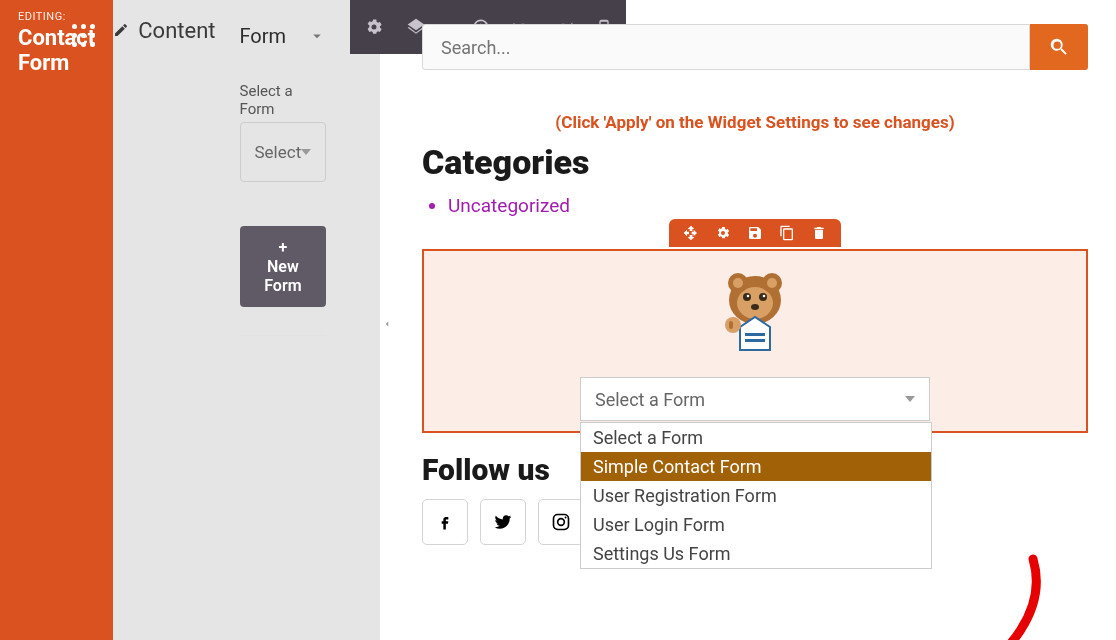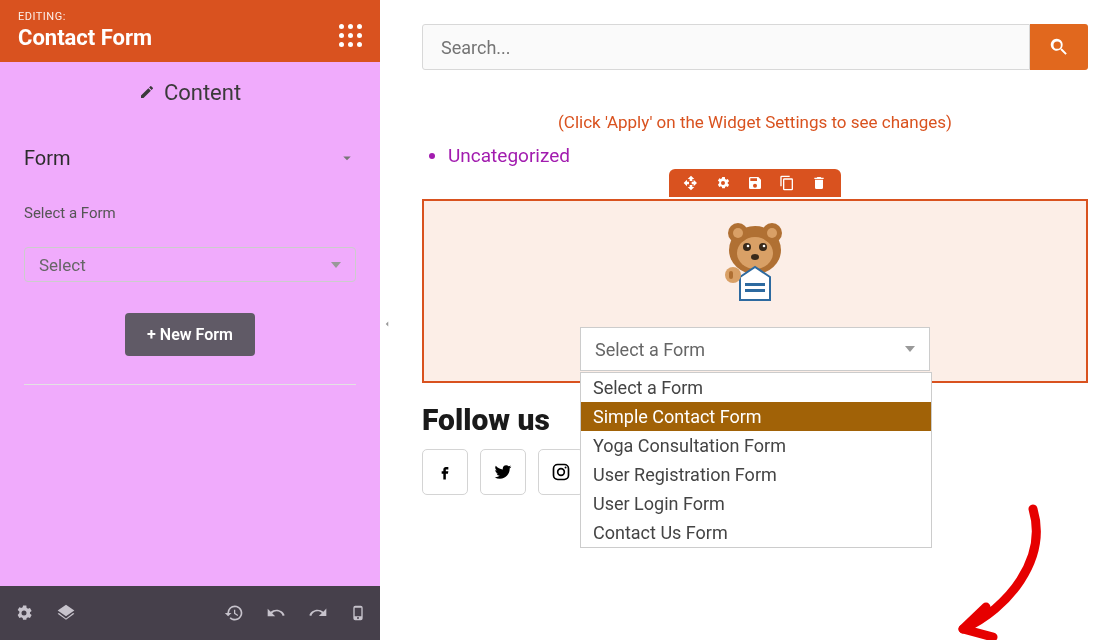--- a/index.html
+++ b/index.html
@@ -1,40 +1,40 @@
 <!DOCTYPE html>
 <html><head>
 <meta charset="utf-8">
 <style>
 *{box-sizing:border-box;margin:0;padding:0;font-family:-apple-system,BlinkMacSystemFont,"Segoe UI",Roboto,sans-serif}
 body{width:1116px;height:640px;overflow:hidden;position:relative;background:#fff}
-.sidebar{position:absolute;left:0;top:0;width:380px;height:640px;background:#f0abfc;display:flex;flex-direction:column}
+.sidebar{position:absolute;left:0;top:0;width:380px;height:640px;background:#e5e5e5;display:flex;}
 .header{background:#d9521f;color:#fff;padding:10px 18px 12px;position:relative}
 .ed-label{font-size:11px;letter-spacing:.5px;opacity:.9}
 .ed-title{font-size:22px;font-weight:700;margin-top:2px}
 .dots{position:absolute;right:18px;top:24px;display:grid;grid-template-columns:repeat(3,5px);gap:4px;cursor:pointer}
 .dots span{width:5px;height:5px;background:#fff;border-radius:50%}
 .tabs{display:flex;height:60px}
 .tab{flex:1;display:flex;align-items:center;justify-content:center;gap:9px;font-size:22px;color:#3a3a3a;cursor:pointer}
 .tab.adv{background:#d5d4d7;color:#6a6a6a}
 .panel{padding:24px 24px 0;flex:1}
 .sec-head{display:flex;justify-content:space-between;align-items:center;font-size:20px;font-weight:400;color:#2c2c2c;cursor:pointer;padding-bottom:10px}
 .field-label{margin-top:24px;font-size:15px;color:#555}
-.select-box{margin-top:25px;height:35px;border:1px solid #ccc;border-radius:4px;display:flex;align-items:center;justify-content:space-between;padding:0 14px;font-size:17px;color:#666;cursor:pointer}
-.new-form-btn{display:block;margin:31px auto 0;background:#605a66;color:#fff;border:none;padding:12px 22px;border-radius:4px;font-size:16px;font-weight:600;cursor:pointer}
+.select-box{margin-top:4px;height:60px;border:1px solid #ccc;border-radius:4px;display:flex;align-items:center;justify-content:space-between;padding:0 14px;font-size:17px;color:#666;cursor:pointer}
+.new-form-btn{display:block;margin:44px auto 0;background:#605a66;color:#fff;border:none;padding:12px 22px;border-radius:4px;font-size:16px;font-weight:600;cursor:pointer}
 .divider{margin-top:28px;border:none;border-top:1px solid #e2e2e2}
 .footer{height:54px;background:#46404b;display:flex;align-items:center;padding:0 14px;gap:22px}
 .footer .gap{flex:1}
 .footer svg{fill:#c7c3cc;cursor:pointer}
 .collapse-handle{position:absolute;left:380px;top:310px;width:14px;height:28px;display:flex;align-items:center;justify-content:center;color:#999;font-size:12px;cursor:pointer}
 .preview{position:absolute;left:394px;top:0;right:0;bottom:0;padding:24px 28px 0 28px}
 .search-wrap{display:flex;gap:0}
 .search-input{flex:1;height:46px;border:1px solid #d8d8d8;border-radius:3px 0 0 3px;padding:0 18px;font-size:18px;color:#888;background:#fafafa}
 .search-btn{width:58px;height:46px;background:#e1681e;border:none;border-radius:0 3px 3px 0;display:flex;align-items:center;justify-content:center;cursor:pointer}
-.hint{text-align:center;color:#d9521f;font-weight:400;font-size:17px;margin-top:42px}
+.hint{text-align:center;color:#d9521f;font-weight:700;font-size:17px;margin-top:42px}
 .cat-h{font-size:34px;font-weight:900;margin-top:10px;color:#1a1a1a}
 .cat-list{margin-top:12px;padding-left:26px;font-size:19px;color:#a21caf}
 .widget-wrap{position:relative;margin-top:32px}
 .toolbar{position:absolute;top:-30px;left:50%;transform:translateX(-50%);background:#d9521f;border-radius:6px 6px 0 0;padding:6px 14px;display:flex;gap:16px;z-index:2}
 .toolbar svg{fill:#fff;cursor:pointer}
 .widget{border:2px solid #d9521f;background:#fceee7;height:184px;position:relative;display:flex;justify-content:center;padding-top:14px}
 .mascot{position:relative;width:100px;height:90px}
 .form-select{position:absolute;bottom:10px;left:50%;transform:translateX(-50%);width:350px;height:44px;background:#fff;border:1px solid #ccc;display:flex;align-items:center;justify-content:space-between;padding:0 14px;font-size:18px;color:#666;cursor:pointer;z-index:5}
 .dropdown{position:absolute;top:44px;left:-1px;width:352px;background:#fff;border:1px solid #ccc;z-index:10}
 .dropdown div{padding:4px 12px;font-size:18px;color:#444;cursor:pointer}
@@ -119,20 +119,21 @@
 <div class="preview">
   <div class="search-wrap">
     <input class="search-input" placeholder="Search..." style="">
     <button class="search-btn">
       <svg width="22" height="22" viewBox="0 0 24 24">
           <path fill="#fff" d="M15.5 14h-.79l-.28-.27a6.5 6.5 0 1 0-.7.7l.27.28v.79l5 4.99L20.49 19l-4.99-5zM10 14a4 4 0 1 1 0-8 4 4 0 0 1 0 8z"></path>
         </svg>
     </button>
   </div>
   <div class="hint">(Click 'Apply' on the Widget Settings to see changes)</div>
+  <h2 class="cat-h">Categories</h2>
   <ul class="cat-list">
     <li>Uncategorized</li>
   </ul>
 
   <div class="widget-wrap">
     <div class="toolbar">
       <svg width="16" height="16" viewBox="0 0 24 24">
           <path d="M10 9h4V6h3l-5-5-5 5h3v3zM9 10H6V7l-5 5 5 5v-3h3v-4zm12 2-5-5v3h-3v4h3v3l5-5zm-7 3h-4v3H7l5 5 5-5h-3v-3z"></path>
         </svg>
       <svg width="16" height="16" viewBox="0 0 24 24">
@@ -166,24 +167,23 @@
         <rect x="40" y="74" width="20" height="3" fill="#2d6aa0"></rect>
         <circle cx="28" cy="60" r="8" fill="#d9a066"></circle>
         <rect x="24" y="56" width="4" height="8" rx="2" fill="#b07033"></rect>
       </svg>
       <div class="form-select">
         <span>Select a Form</span>
         <div class="caret"></div>
         <div class="dropdown" id="dropdown">
             <div>Select a Form</div>
             <div class="hl">Simple Contact Form</div>
-            <div>Yoga Consultation Form</div>
             <div>User Registration Form</div>
             <div>User Login Form</div>
-            <div>Contact Us Form</div>
+            <div>Settings Us Form</div>
           </div>
       </div>
     </div>
     <svg class="arrow" width="120" height="160" viewBox="0 0 120 160">
       <path d="M95 10 C 110 60, 70 110, 25 130" stroke="#e60000" stroke-width="9" fill="none" stroke-linecap="round"></path>
       <path d="M25 130 L48 108 M25 130 L55 138" stroke="#e60000" stroke-width="9" fill="none" stroke-linecap="round"></path>
     </svg>
   </div>
 
   <h2 class="follow-h">Follow us</h2>

